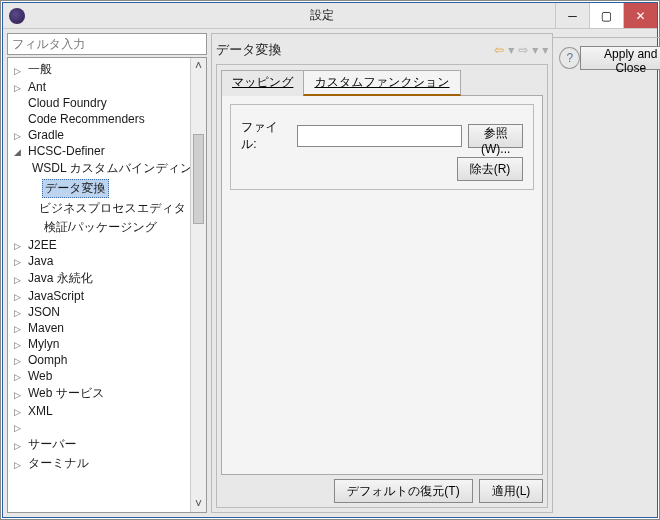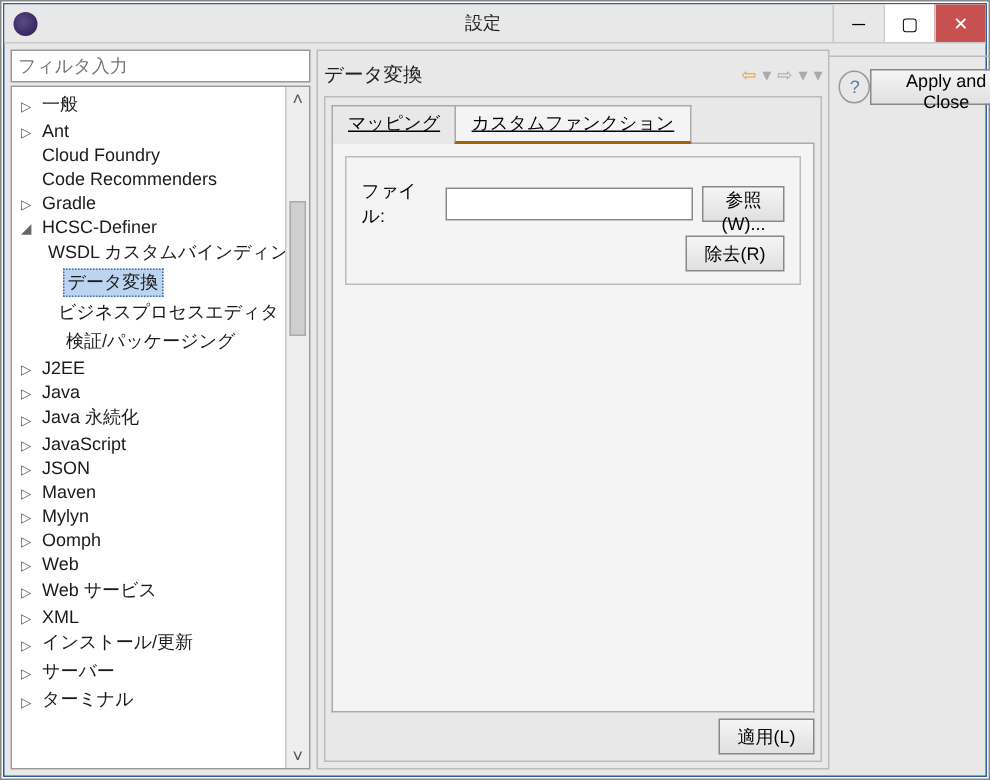--- a/index.html
+++ b/index.html
@@ -157,21 +157,20 @@
                 <div class="node collapsed">
                   <span class="arrow"></span>
                   <span class="label">Web サービス</span>
                 </div>
                 <div class="node collapsed">
                   <span class="arrow"></span>
                   <span class="label">XML</span>
                 </div>
                 <div class="node collapsed">
                   <span class="arrow"></span>
-                  <span class="label">インストール/更新</span>
                 </div>
                 <div class="node collapsed">
                   <span class="arrow"></span>
                   <span class="label">サーバー</span>
                 </div>
                 <div class="node collapsed">
                   <span class="arrow"></span>
                   <span class="label">ターミナル</span>
                 </div>
               </div>
@@ -206,20 +205,21 @@
                 <label>ファイル:</label>
                 <input type="text" value="" style="">
                 <button class="btn">参照(W)...</button>
               </div>
               <div class="row" style="justify-content:flex-end;">
                 <button class="btn">除去(R)</button>
               </div>
             </div>
           </div>
           <div class="right-actions">
+            <button class="btn">デフォルトの復元(T)</button>
             <button class="btn">適用(L)</button>
           </div>
         </div>
       </div>
     </div>
     <div class="footer">
       <div class="help">?</div>
       <div class="footer-actions">
         <button class="btn">Apply and Close</button>
         <button class="btn">キャンセル</button>

